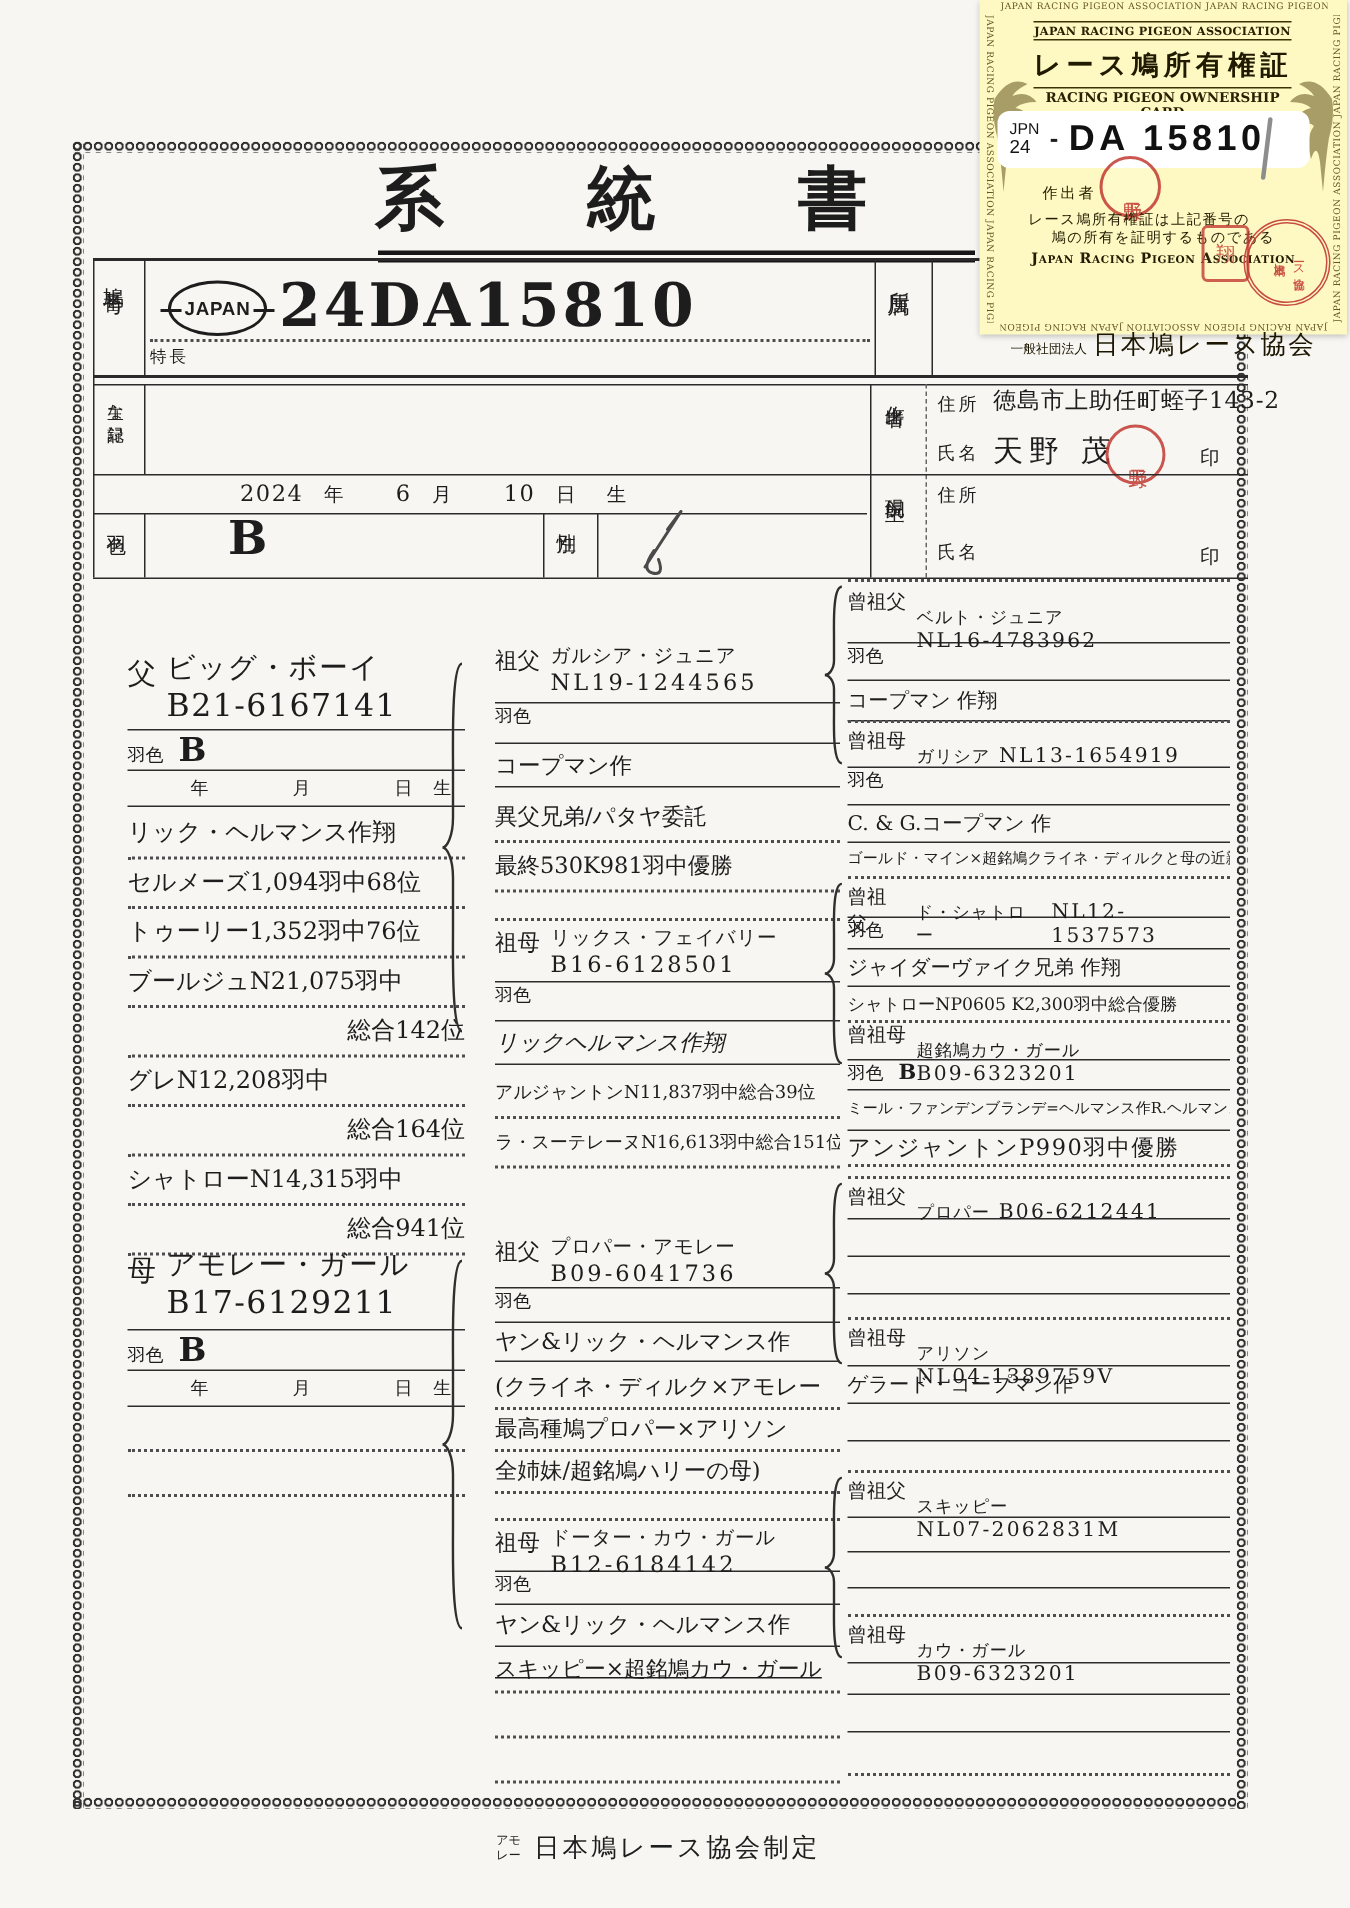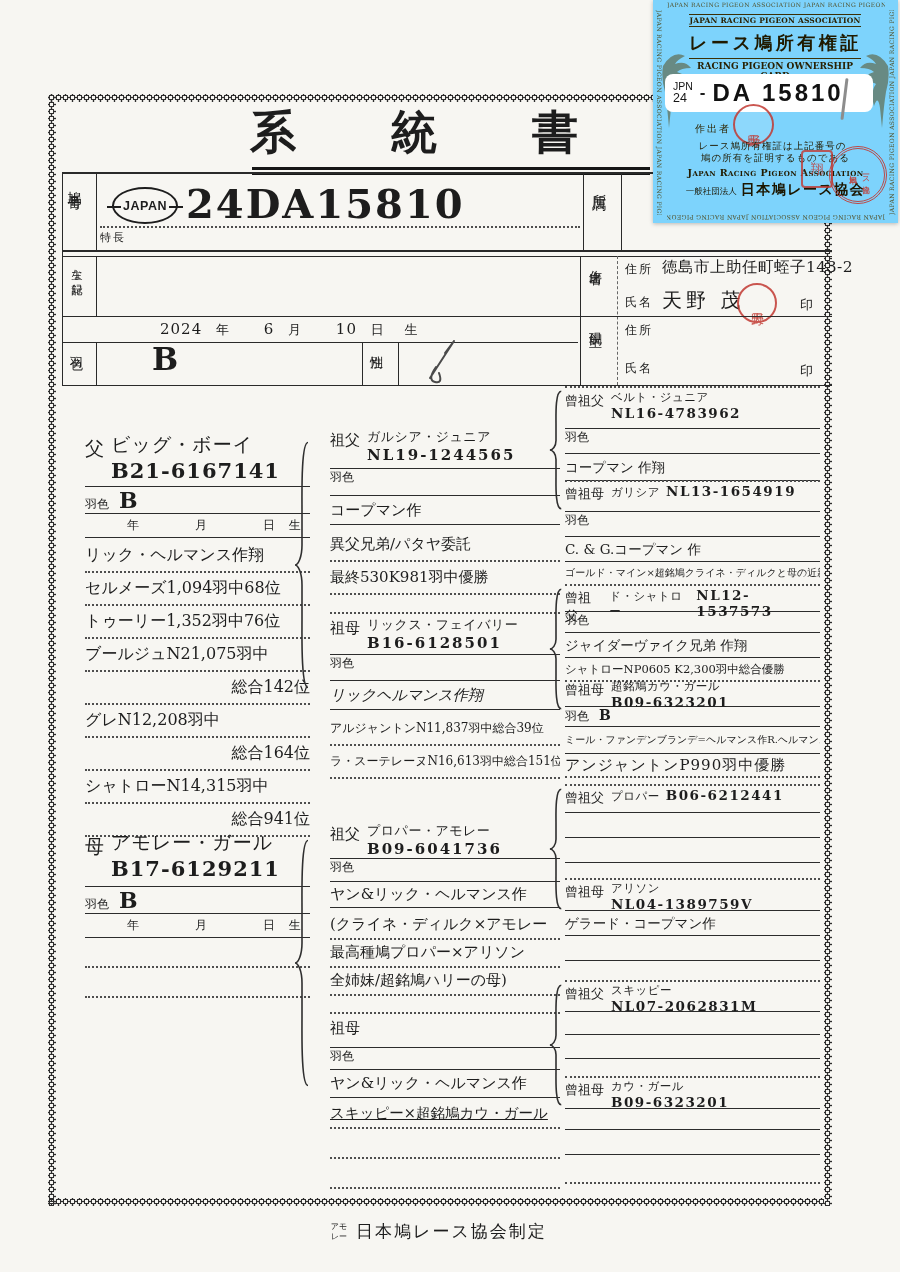--- a/index.html
+++ b/index.html
@@ -13,73 +13,73 @@
   .hl1{border-top:1.5px solid #2a2a2a;height:0;}
   .vl{border-left:1.5px solid #2a2a2a;width:0;}
   .vld{border-left:1px dashed #666;width:0;}
   .v{writing-mode:vertical-rl;text-orientation:upright;letter-spacing:3px;}
   .u{border-bottom:1.6px solid #2c2c2c;}
   .ud{border-bottom:2px dotted #4e4e4e;}
   .dt{border-top:2px dotted #4e4e4e;}
   .pl{border-bottom:2px dotted #4e4e4e;overflow:hidden;white-space:nowrap;}
   .nrow{display:flex;gap:7px;align-items:flex-start;}
   .nstack{display:flex;flex-direction:column;}
-  .ring{font-weight:700;}
+  .ring{font-weight:400;}
   .crow{display:flex;align-items:baseline;gap:10px;}
   .clab{font-size:12px;}
   .mrow{overflow:hidden;white-space:nowrap;}
   .note{overflow:hidden;white-space:nowrap;}
   .drow{font-size:12px;letter-spacing:5px;padding-left:42px;white-space:nowrap;}
   
   .p1 .role{font-size:19px;padding-top:4px;}
   .p1 .nm{font-size:19px;letter-spacing:1px;}
   .p1 .ring{font-size:21px;letter-spacing:1px;}
   .p1 .cval{font-size:22px;font-weight:700;}
   .p2 .role{font-size:15px;padding-top:3px;}
   .p2 .nm{font-size:13px;letter-spacing:.5px;}
   .p2 .ring{font-size:15px;letter-spacing:2px;}
   .p2 .cval{font-size:15px;font-weight:700;}
   .p2 .mrow{font-size:15px;}
   .p3 .role{font-size:13px;padding-top:2px;}
-  .p3 .nm{font-size:11.5px;letter-spacing:.5px;}
+  .p3 .nm{font-size:11.5px;letter-spacing:.5px;margin-top:14px;}
   .p3 .ring{font-size:13.5px;letter-spacing:1.5px;}
   .p3 .cval{font-size:14px;font-weight:700;}
   .p3 .mrow{font-size:13.5px;}
   .f-lines .pl{height:31px;line-height:30px;font-size:16px;}
   .f-lines .pl:nth-child(5),.f-lines .pl:nth-child(7),.f-lines .pl:nth-child(9){text-align:right;}
   .gf-lines .pl{height:31px;line-height:30px;font-size:15px;}
   .gm-lines .pl{height:31px;line-height:30px;font-size:12px;}
   .m-lines .pl{height:26px;line-height:25px;font-size:14.5px;}
   .m-lines .pl:nth-child(2){font-size:13.5px;}
   .m-lines .pl:nth-child(3),.m-lines .pl:nth-child(4){font-size:13px;}
   .mf-lines .pl{height:26px;line-height:25px;font-size:15px;}
   .mm-lines .pl{height:26px;line-height:25px;font-size:14.5px;}
   
   .lab-s{font-size:12px;}
   .seal{border:2.5px solid #c23a33;border-radius:50%;color:#c23a33;display:flex;align-items:center;justify-content:center;opacity:.85;}
   .seal .v{letter-spacing:1px;}
   
-  #card{background:#7dd3fc;box-shadow:0 1px 4px rgba(0,0,0,.25);}
+  #card{background:#fef9c3;box-shadow:0 1px 4px rgba(0,0,0,.25);}
   #card .edge{font-size:6px;color:#4a3b06;letter-spacing:.4px;overflow:hidden;white-space:nowrap;opacity:.85;}
   #card .h-en{font-size:7.5px;font-weight:700;border-top:1px solid #3c3005;border-bottom:1px solid #3c3005;padding:1px 0;color:#2a2103;letter-spacing:.2px;}
   #card .h-jp{font-size:18px;font-weight:600;letter-spacing:3.5px;color:#201a00;margin-top:4px;white-space:nowrap;}
   #card .rule1{border-top:1.5px solid #3c3005;margin-top:3px;}
   #card .h-en2{font-size:9px;font-weight:700;color:#2a2103;padding:2px 0;}
   #card .rule2{border-top:2px solid #3c3005;}
   #card .plate{background:#fff;border-radius:8px;display:flex;align-items:center;padding:0 8px;gap:7px;font-family:"Liberation Sans","DejaVu Sans",sans-serif;}
   #card .plate .cc{display:flex;flex-direction:column;line-height:1.05;color:#151515;}
   #card .plate .cc .c1{font-size:10.5px;}
   #card .plate .cc .c2{font-size:12.5px;}
   #card .plate .dash{font-size:17px;font-weight:600;}
   #card .plate .ser{font-size:24px;font-weight:700;letter-spacing:3px;color:#111;}
   #card .small{font-size:9.5px;color:#221b00;}
   #card .en2{font-size:9.5px;font-weight:700;font-variant:small-caps;color:#221b00;letter-spacing:.4px;}
   #card .orgrow{display:flex;align-items:baseline;justify-content:center;gap:4px;color:#1c1600;}
   #card .orgrow .pre{font-size:8.5px;}
-  #card .orgrow .nm{font-size:14px;font-weight:700;letter-spacing:1.5px;white-space:nowrap;}
+  #card .orgrow .nm{font-size:17px;font-weight:400;letter-spacing:1.5px;white-space:nowrap;margin-top:37px;}
   .rc{color:#c23a33;}
   #footer-row{display:flex;align-items:center;gap:8px;}
   #footer-row .pre{font-size:8px;line-height:1.15;width:18px;text-align:center;}
   #footer-row .txt{font-size:17px;letter-spacing:2px;}
   .brace svg{display:block;}
   .logo-oval{border:2.5px solid #1d1d1d;border-radius:50%;display:flex;align-items:center;justify-content:center;position:relative;}
   .logo-oval::before{content:"";position:absolute;left:-7px;right:-7px;top:50%;border-top:2px solid #1d1d1d;}
   .logo-oval span{position:relative;background:#f7f6f2;padding:0 2px;font-size:12.5px;font-weight:700;letter-spacing:.5px;font-family:"Liberation Sans",sans-serif;}
 </style>
 </head>
@@ -368,20 +368,24 @@
         <span class="ring">NL04-1389759V</span>
       </span>
     </div>
     <div class="mrow u" style="height:24px;line-height:24px;">ゲラード・コープマン作</div>
     <div class="u" style="height:24px;"></div>
   </div>
 
   <div class="ab p2" style="left:330px;top:1012px;width:230px;">
     <div class="nrow u dt" style="height:31px;padding-top:2px;">
       <span class="role">祖母</span>
+      <span class="nstack">
+        <span class="nm">ドーター・カウ・ガール</span>
+        <span class="ring">B12-6184142</span>
+      </span>
     </div>
     <div class="crow u" style="height:21px;">
       <span class="clab">羽色</span>
       <span class="cval"></span>
     </div>
     <div class="mrow u" style="height:27px;line-height:27px;">ヤン&amp;リック・ヘルマンス作</div>
     <div class="mm-lines" style="margin-top:3px;text-decoration:underline;">
         <div class="pl">スキッピー×超銘鳩カウ・ガール</div>
       </div>
     <div class="pl" style="height:28px;"></div>
@@ -448,21 +452,21 @@
         <span class="c2">24</span>
       </span>
       <span class="dash">-</span>
       <span class="ser">DA  15810</span>
     </div>
     <div class="ab" style="left:190px;top:78px;width:3px;height:42px;background:#8d8d8d;transform:rotate(7deg);border-radius:2px;"></div>
     <div class="ab" style="left:42px;top:122px;font-size:10px;color:#2e2500;letter-spacing:2px;">作出者</div>
     <div class="ab seal" style="left:80px;top:104px;width:37px;height:37px;background:rgba(255,255,255,.15);">
       <span class="v" style="font-size:13px;"><span>天</span><span>野</span></span>
     </div>
-    <div class="ab small" style="left:17px;top:140px;width:205px;text-align:center;letter-spacing:1px;">レース鳩所有権証は上記番号の</div>
+    <div class="ab small" style="left:4px;top:140px;width:205px;text-align:center;letter-spacing:1px;">レース鳩所有権証は上記番号の</div>
     <div class="ab small" style="left:20px;top:152px;width:205px;text-align:center;letter-spacing:1px;">鳩の所有を証明するものである</div>
     <div class="ab en2" style="left:10px;top:167px;width:225px;text-align:center;">Japan Racing Pigeon Association</div>
     <div class="ab orgrow" style="left:10px;top:181px;width:225px;">
       <span class="pre">一般社団法人</span>
       <span class="nm">日本鳩レース協会</span>
     </div>
     <div class="ab rc" style="left:148px;top:150px;width:28px;height:34px;border:2px solid #c23a33;border-radius:4px;display:flex;align-items:center;justify-content:center;font-size:13px;opacity:.8;background:rgba(255,255,255,.05);">
       <span>翔</span>
     </div>
     <div class="ab rc" style="left:176px;top:146px;width:52px;height:52px;border:3px double #c23a33;border-radius:50%;display:flex;align-items:center;justify-content:center;gap:2px;opacity:.9;">

